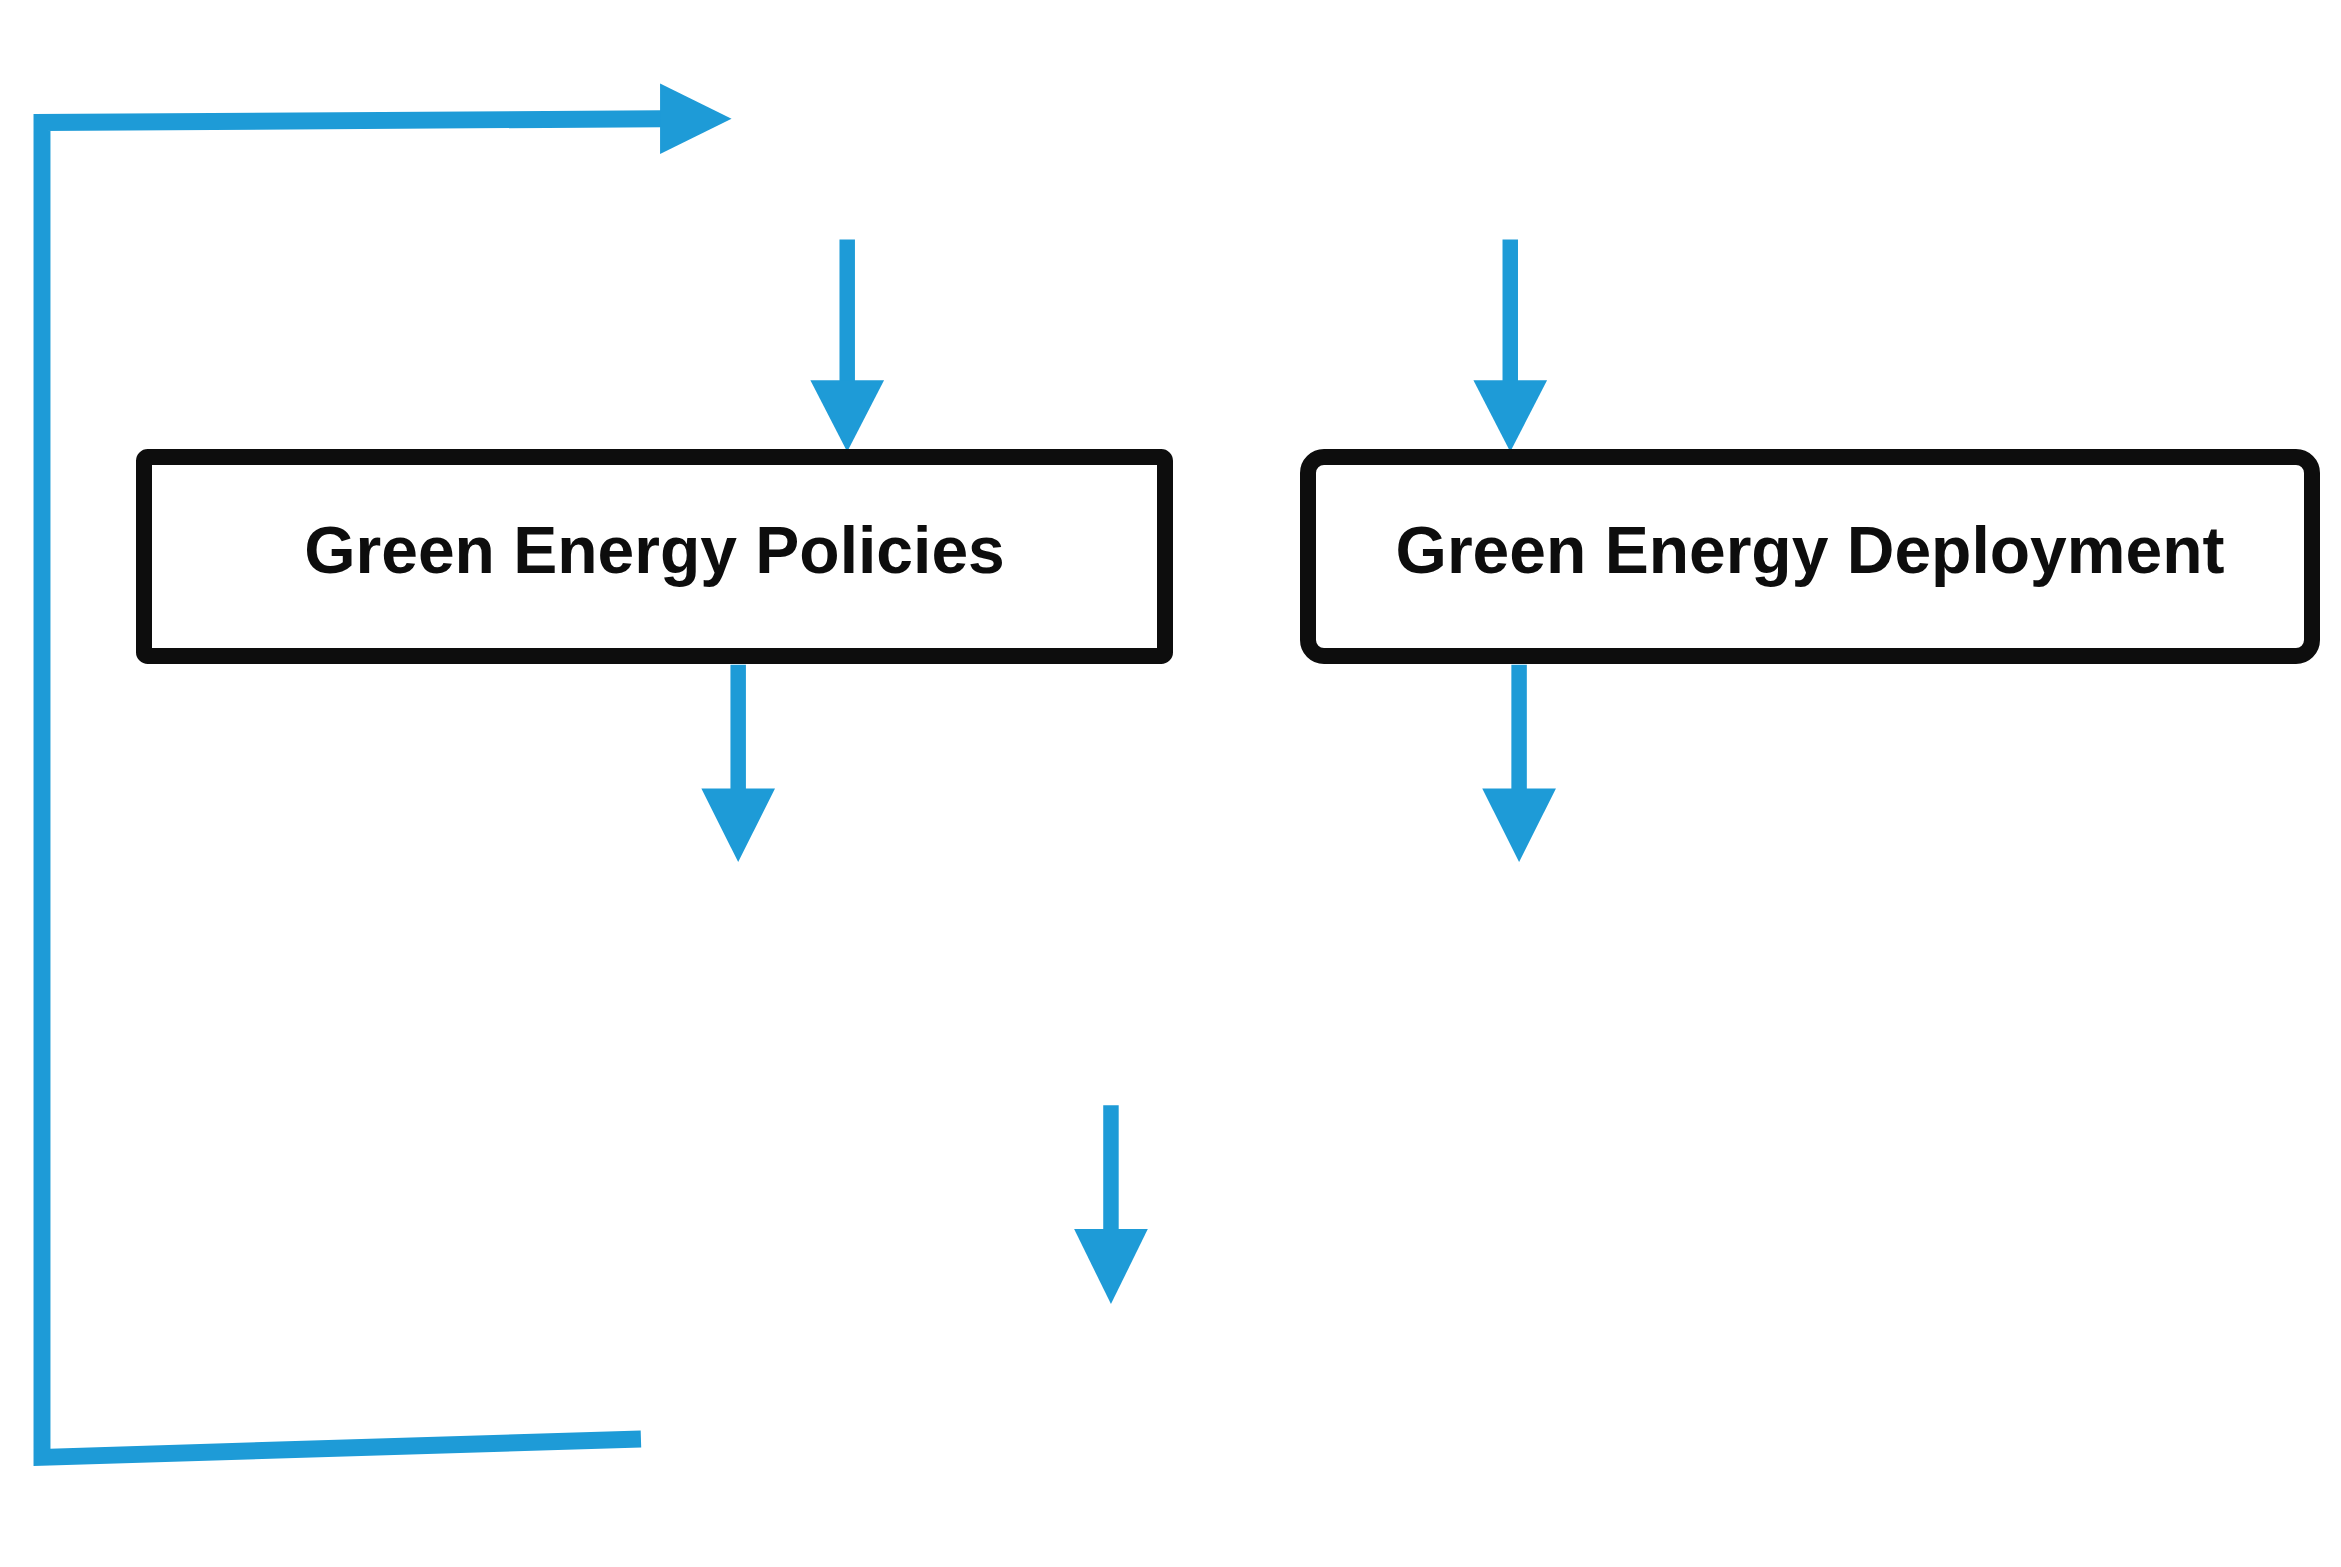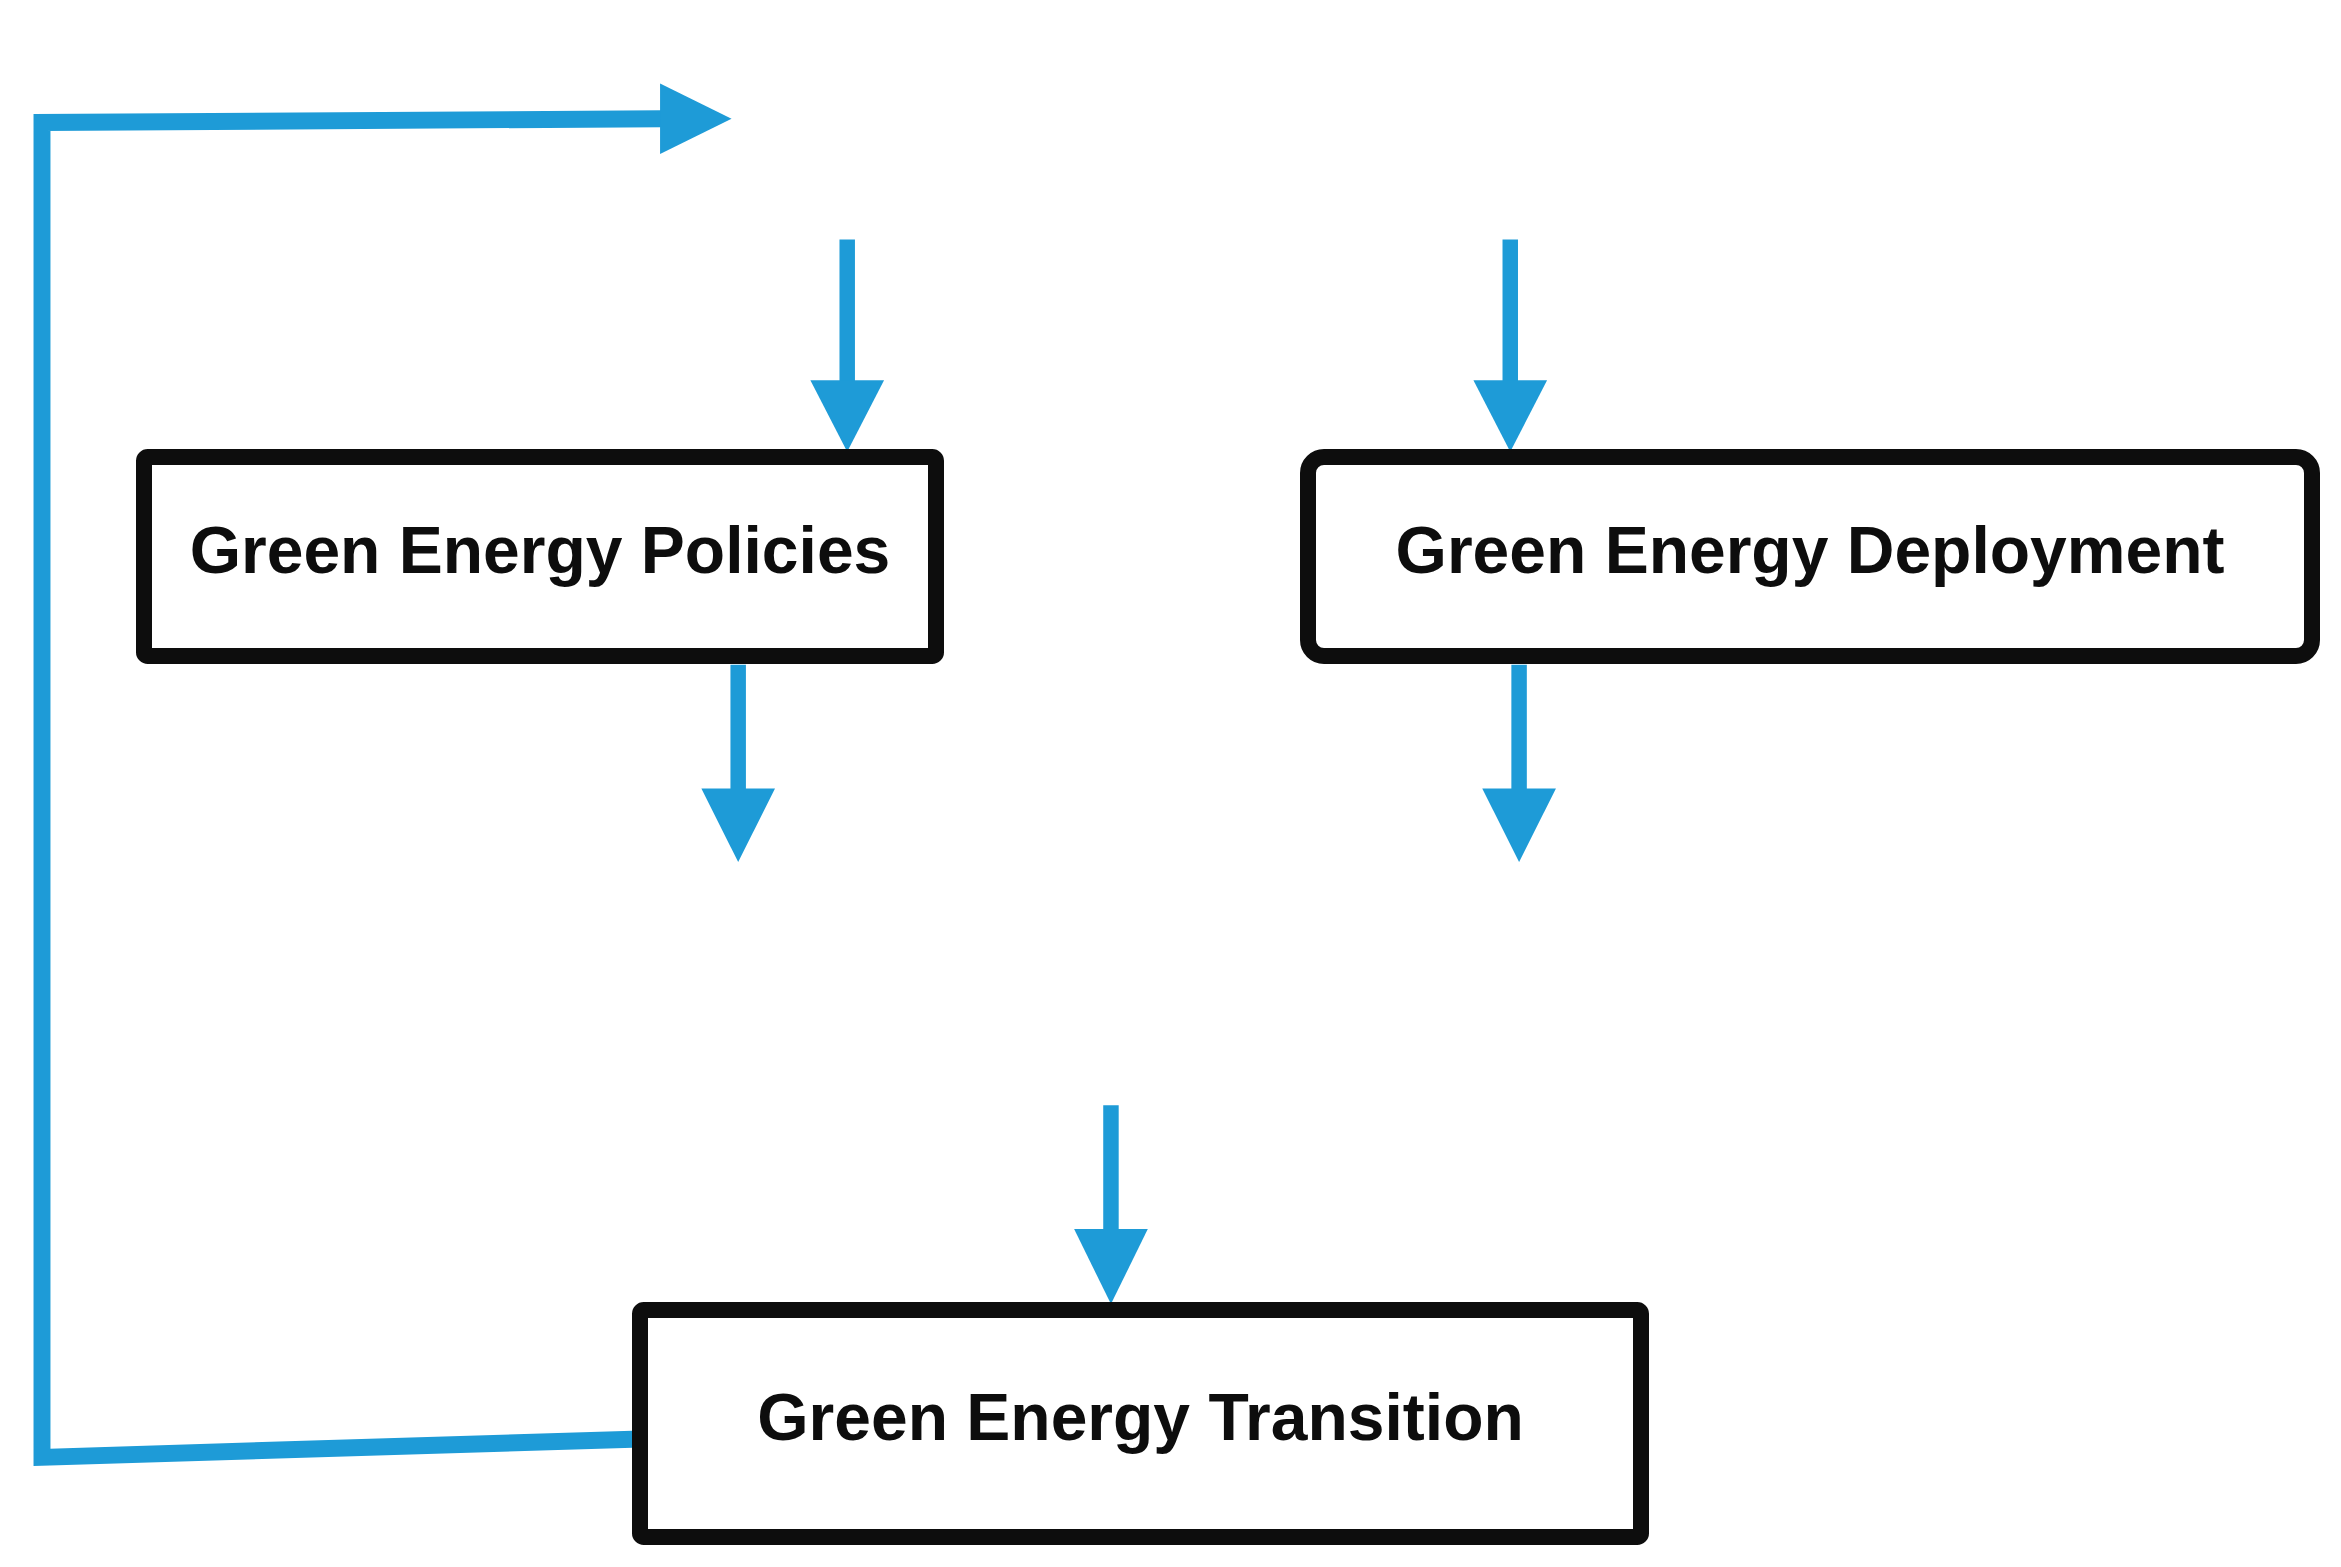--- a/index.html
+++ b/index.html
@@ -32,21 +32,21 @@
     align-items: center;
     justify-content: center;
     text-align: center;
     font-weight: bold;
     font-size: 66px;
     line-height: 1.1;
     color: var(--ink, #0d0d0d);
     padding-bottom: 13.3px;
   }
   #node-potential   { left: 733px;  top: 26px;   width: 927px; height: 214px; }
-  #node-policies    { left: 136px;  top: 449px;  width: 808px; height: 215px; }
+  #node-policies    { left: 136px;  top: 449px;  width: 1037px; height: 215px; }
   #node-deployment  { left: 1300px; top: 449px;  width: 1020px; height: 215px; border-radius: 24px; }
   #node-performance { left: 630px;  top: 860px; width: 1055px; height: 243px; }
   #node-transition  { left: 632px;  top: 1302px; width: 1017px; height: 243px; }
 
   .shaft {
     stroke: var(--accent, #1e9bd7);
     stroke-width: 21;
   }
   .loop {
     stroke: var(--accent, #1e9bd7);
@@ -100,18 +100,15 @@
 
   <div class="node" id="node-policies">
     <span>Green Energy Policies</span>
   </div>
 
   <div class="node" id="node-deployment">
     <span>Green Energy Deployment</span>
   </div>
 
 
-  <div class="node" id="node-transition">
-    <span>Green Energy Transition</span>
-  </div>
 
 </div>
 
 
 </body></html>

